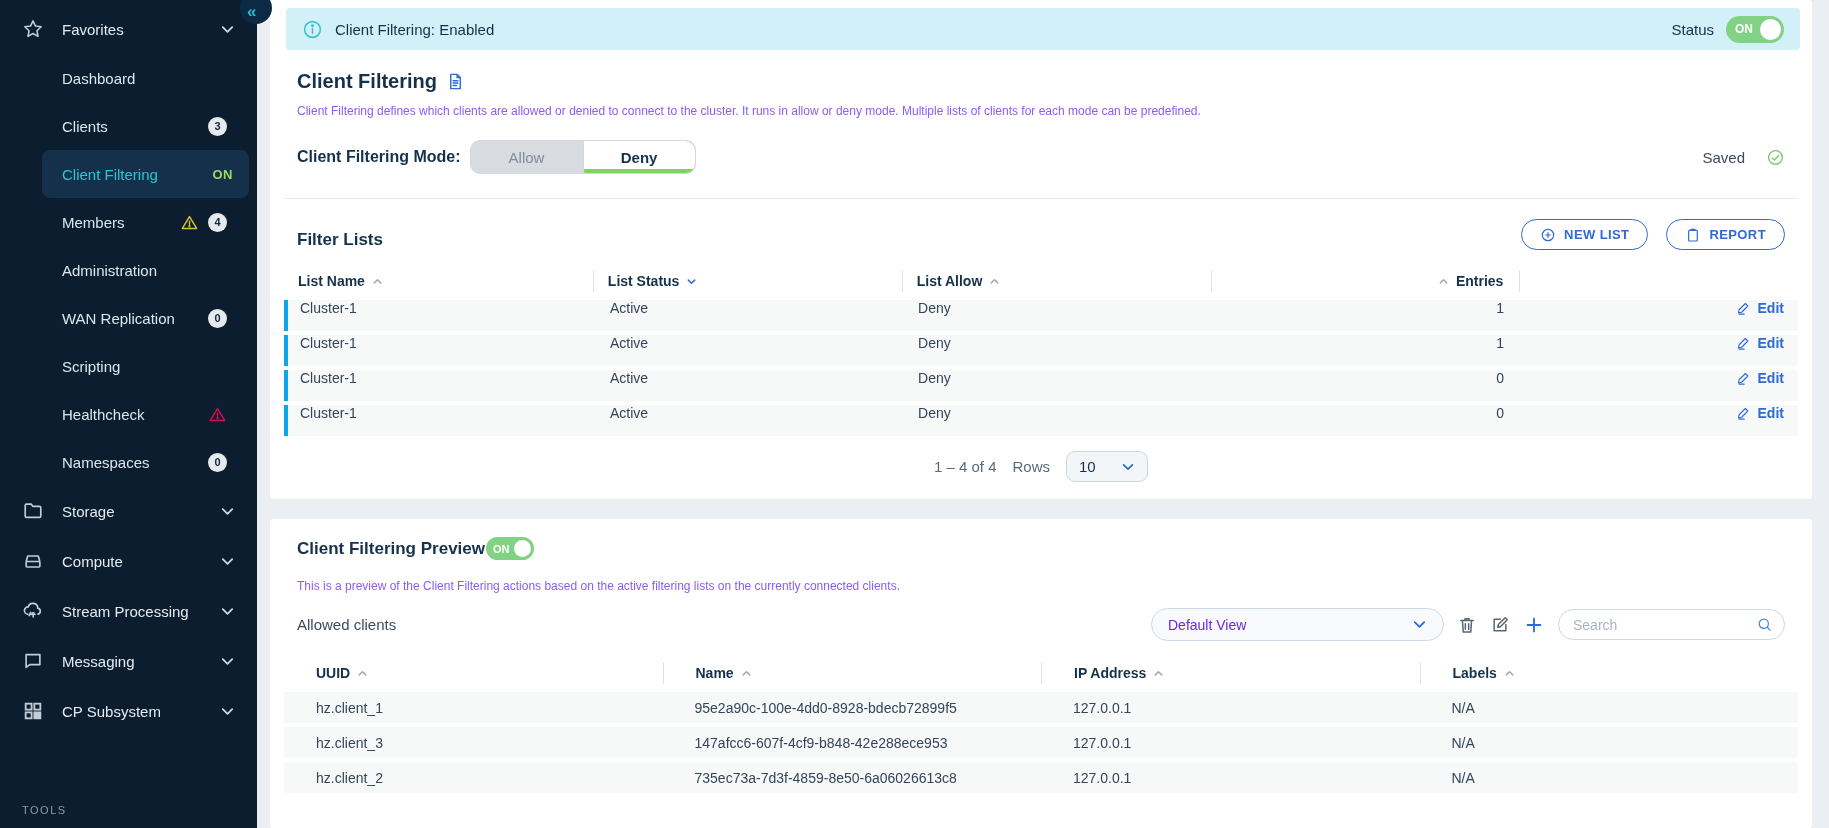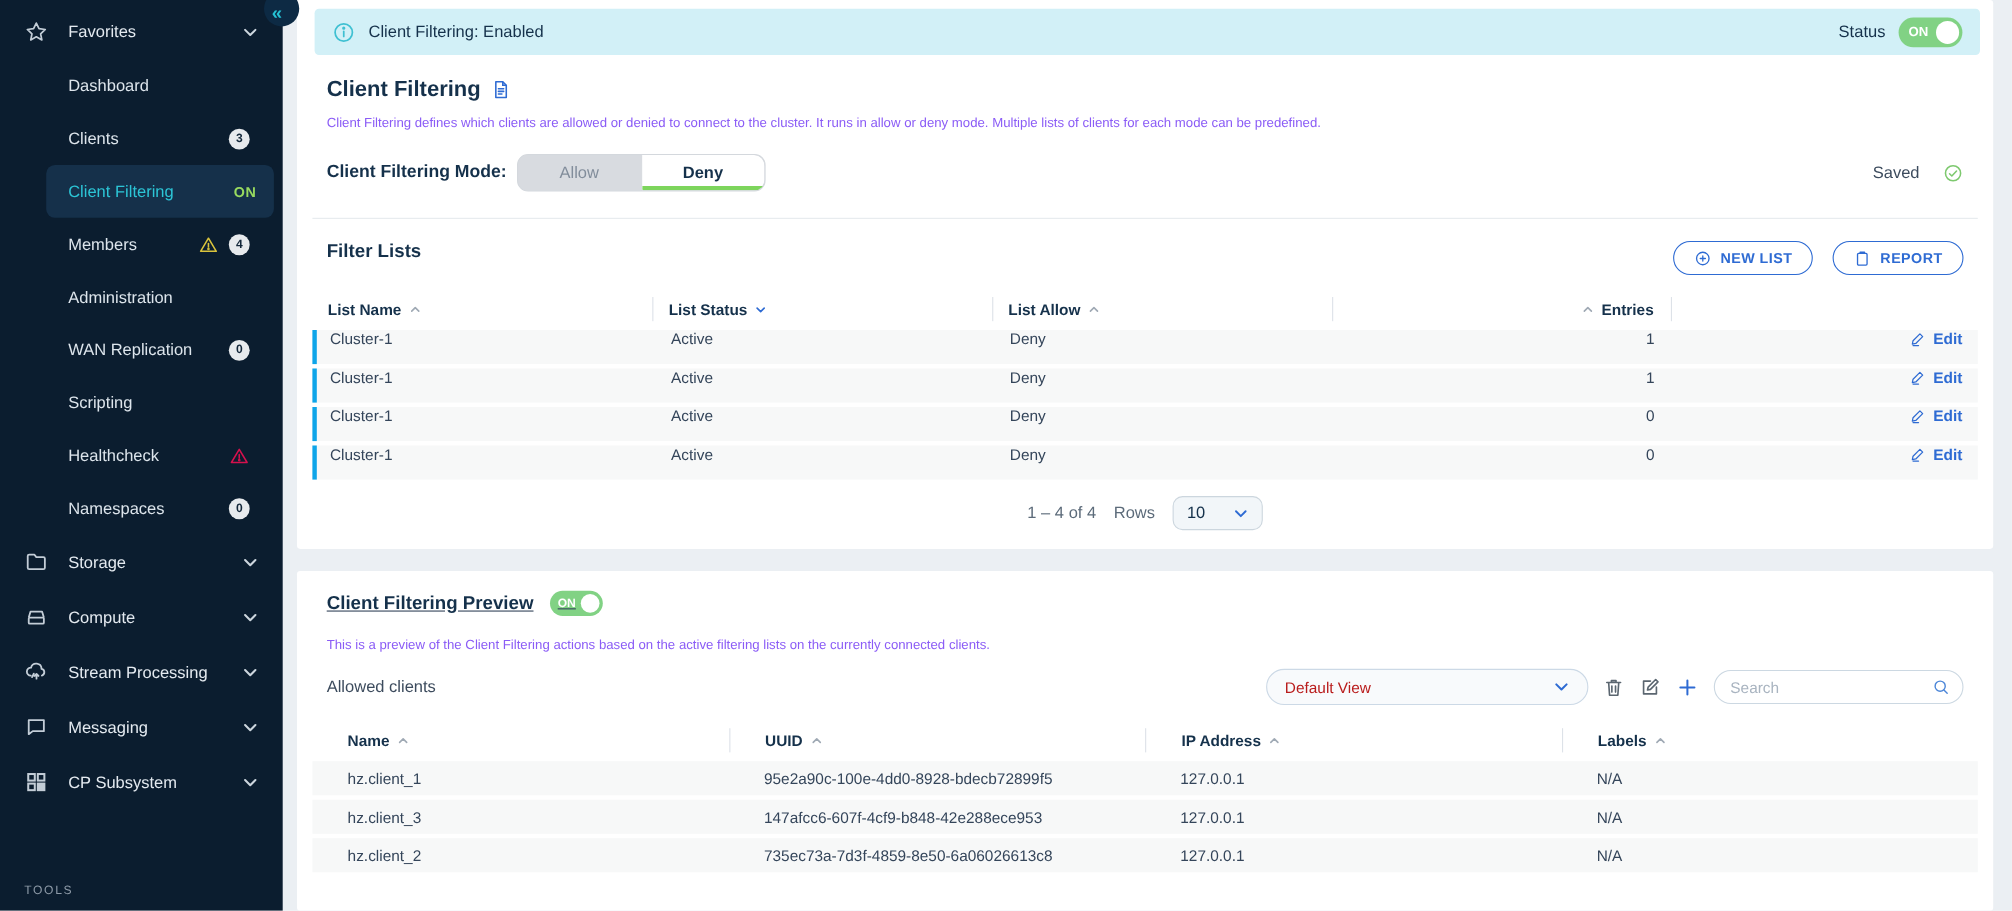--- a/index.html
+++ b/index.html
@@ -126,21 +126,21 @@
   .seg-deny::after {
     content: ""; position: absolute; left: 0; right: 0; bottom: 0; height: 4px;
     background: #7dd55c; border-radius: 0 0 9px 2px;
   }
   .saved-wrap { margin-left: auto; display: flex; align-items: center; gap: 21px; font-size: 15px; color: #3c4b5d; }
   .saved-wrap .check-ico { width: 19px; height: 19px; color: #7ec96f; }
 
   .divider { border: none; border-top: 1px solid #e6eaee; margin: 24px 0 0; }
 
   
-  .section-head { margin: 20px 13px 16px; display: flex; align-items: flex-start; }
+  .section-head { margin: 20px 13px 16px; display: flex; align-items: flex-end; }
   .section-actions { margin-left: auto; display: flex; gap: 18px; }
   .pill-btn {
     height: 31px; border-radius: 16px; border: 1.5px solid #2e6bd3;
     background: #ffffff; color: #2e6bd3;
     font-family: inherit; font-size: 13px; font-weight: bold; letter-spacing: .4px;
     display: flex; align-items: center; gap: 8px; padding: 0 18px; cursor: pointer;
   }
   .pill-btn .b-ico { width: 16px; height: 16px; }
 
   
@@ -172,28 +172,28 @@
   }
   .rows-select {
     width: 82px; height: 31px; border: 1px solid #ccd6de; border-radius: 9px;
     background: #f2f6f9; display: flex; align-items: center; justify-content: space-between;
     padding: 0 12px; color: #15314b; cursor: pointer; font-size: 15px;
   }
   .rows-select .chev { width: 14px; height: 14px; color: #2e6bd3; }
 
   
   .card2 { margin-top: 20px; flex: 1; }
-  .preview-head { margin: 18px 13px 0; display: flex; align-items: center; gap: 15px; text-decoration: underline; }
+  .preview-head { margin: 18px 13px 0; display: flex; align-items: center; gap: 1px; }
   .controls-row { margin: 15px 13px 0; display: flex; align-items: center; }
   .allowed-label { font-size: 15px; color: #3c4b5d; }
   .controls-right { margin-left: auto; display: flex; align-items: center; gap: 13px; }
   .view-select {
     width: 293px; height: 33px; border: 1px solid #ccd9e6; border-radius: 17px;
     background: #f8fafc; display: flex; align-items: center; justify-content: space-between;
-    padding: 0 16px; font-size: 14px; color: #b91c1c; cursor: pointer;
+    padding: 0 16px; font-size: 14px; color: #6d28d9; cursor: pointer;
   }
   .view-select .chev { width: 15px; height: 15px; color: #2e6bd3; }
   .tool-ico { width: 20px; height: 20px; color: #5b6670; cursor: pointer; }
   .tool-ico.blue { width: 22px; height: 22px; color: #2e6bd3; }
   .search-box {
     width: 227px; height: 31px; border: 1px solid #ccd8e2; border-radius: 16px;
     background: #ffffff; display: flex; align-items: center; padding: 0 11px 0 14px;
   }
   .search-box input {
     border: none; outline: none; flex: 1; font-family: inherit; font-size: 14px;
@@ -618,29 +618,29 @@
                   <path d="M15.8 15.8L20 20" stroke-linecap="round"></path>
                 </svg>
             </span>
           </span>
         </div>
       </div>
 
       <div class="table2">
         <div class="t2-head">
           <div>
+            <span>UUID</span>
+            <span class="sort-ico">
+                <svg viewBox="0 0 12 12" fill="none" stroke="currentColor" stroke-width="1.6">
+                  <path d="M2.5 7.5L6 4l3.5 3.5" stroke-linecap="round" stroke-linejoin="round"></path>
+                </svg>
+              </span>
+          </div>
+          <div>
             <span>Name</span>
-            <span class="sort-ico">
-                <svg viewBox="0 0 12 12" fill="none" stroke="currentColor" stroke-width="1.6">
-                  <path d="M2.5 7.5L6 4l3.5 3.5" stroke-linecap="round" stroke-linejoin="round"></path>
-                </svg>
-              </span>
-          </div>
-          <div>
-            <span>UUID</span>
             <span class="sort-ico">
                 <svg viewBox="0 0 12 12" fill="none" stroke="currentColor" stroke-width="1.6">
                   <path d="M2.5 7.5L6 4l3.5 3.5" stroke-linecap="round" stroke-linejoin="round"></path>
                 </svg>
               </span>
           </div>
           <div>
             <span>IP Address</span>
             <span class="sort-ico">
                 <svg viewBox="0 0 12 12" fill="none" stroke="currentColor" stroke-width="1.6">

